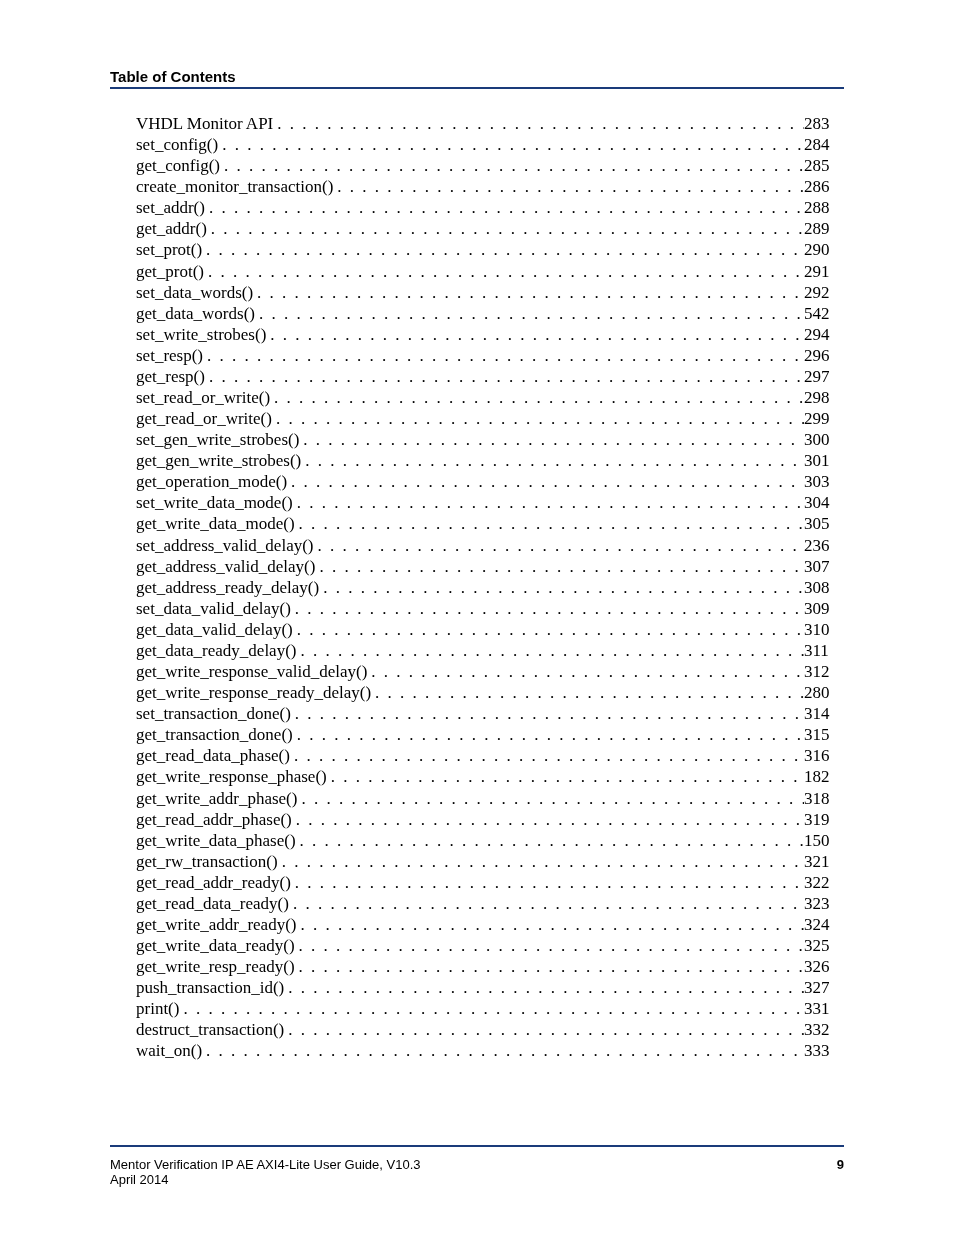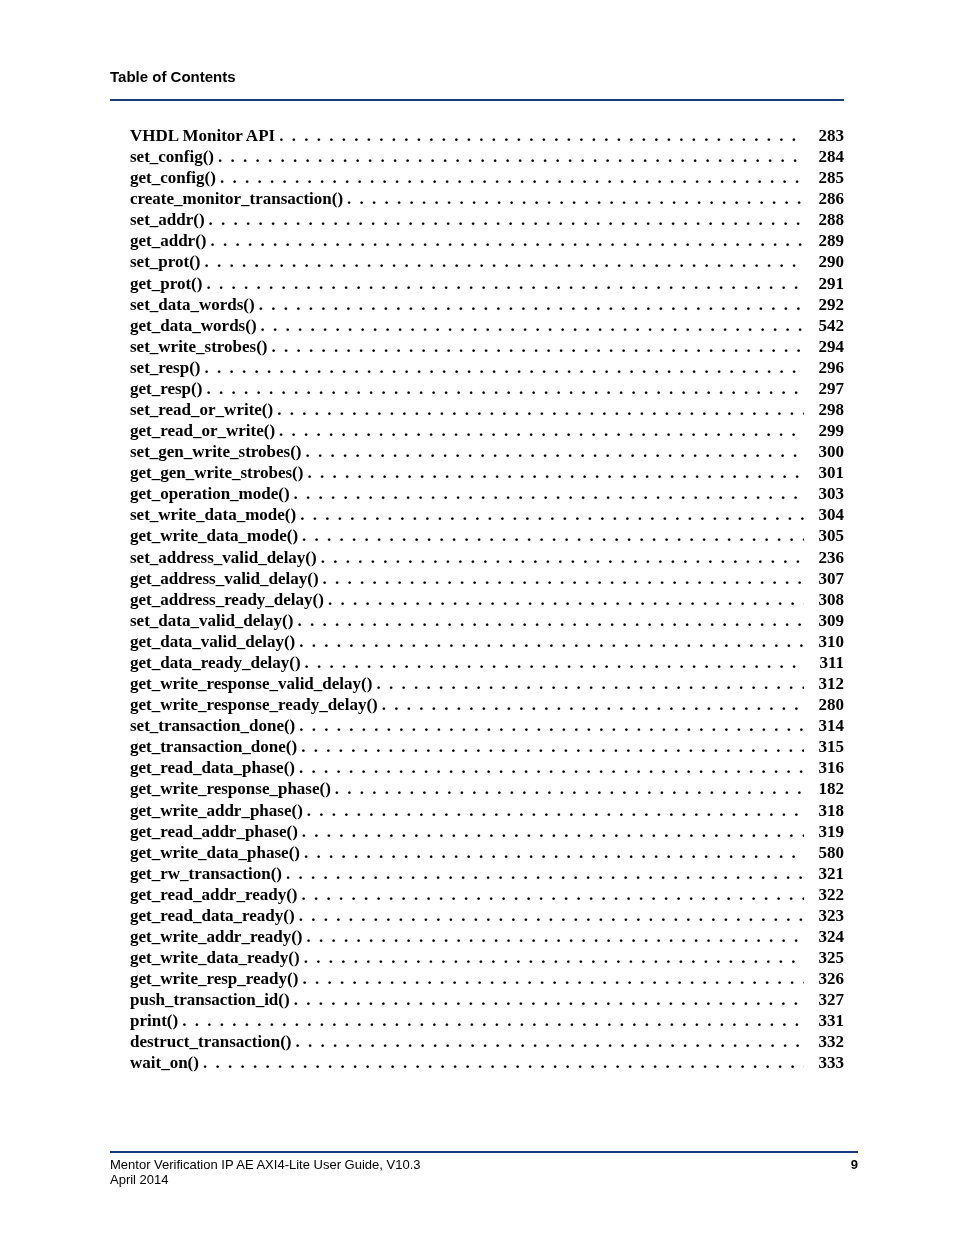--- a/index.html
+++ b/index.html
@@ -13,27 +13,26 @@
     width: 954px;
     height: 1235px;
     box-sizing: border-box;
     padding: 68px 110px 48px 110px;
     position: relative;
   }
   .header {
     font-family: Arial, Helvetica, sans-serif;
     font-weight: bold;
     font-size: 15px;
-    padding-bottom: 14px;
+    padding-bottom: 2px;
     border-bottom: 2px solid #1a3b7a;
     margin-bottom: 24px;
   }
   .toc {
-    margin-left: 20px;
-    font-weight: bold;
+    margin-left: 26px;
   }
   .toc-row {
     display: flex;
     align-items: baseline;
     font-size: 17px;
     line-height: 1.24;
     white-space: nowrap;
   }
   .toc-label {
     flex: 0 0 auto;
@@ -44,29 +43,29 @@
     letter-spacing: 2px;
     color: #000;
     padding: 0 4px;
   }
   .dots::after {
     content: ". . . . . . . . . . . . . . . . . . . . . . . . . . . . . . . . . . . . . . . . . . . . . . . . . . . . . . . . . . . . . . . . . . . . . . . . . . . . . . . . . . . . . . . . . . . . . . . . . . . . . . . . . . . . . . . . . . . . . . . . . . . . . . . . . . . . . . . . . . . . . . . . . . . . . . . . . . . . . . . . . . . . . . . . . . . . . . . . . . . . . . . . . . . . . . . . . . . . . . . . . . . . . . . . . . . . . . . . . . . . ";
   }
   .toc-page {
     flex: 0 0 auto;
     width: 40px;
-    text-align: right;
+    text-align: left;
   }
   .footer {
     position: absolute;
     left: 110px;
-    right: 96px;
+    right: 110px;
     bottom: 48px;
     border-top: 2px solid #1a3b7a;
-    padding-top: 4px;
+    padding-top: 10px;
     font-family: Arial, Helvetica, sans-serif;
     font-size: 13px;
     display: flex;
     justify-content: space-between;
     align-items: flex-start;
   }
   .footer .right {
     font-weight: bold;
   }
 </style>
@@ -246,21 +245,21 @@
         <span class="toc-page">318</span>
       </div>
       <div class="toc-row">
         <span class="toc-label">get_read_addr_phase()</span>
         <span class="dots"></span>
         <span class="toc-page">319</span>
       </div>
       <div class="toc-row">
         <span class="toc-label">get_write_data_phase()</span>
         <span class="dots"></span>
-        <span class="toc-page">580</span>
+        <span class="toc-page">150</span>
       </div>
       <div class="toc-row">
         <span class="toc-label">get_rw_transaction()</span>
         <span class="dots"></span>
         <span class="toc-page">321</span>
       </div>
       <div class="toc-row">
         <span class="toc-label">get_read_addr_ready()</span>
         <span class="dots"></span>
         <span class="toc-page">322</span>

